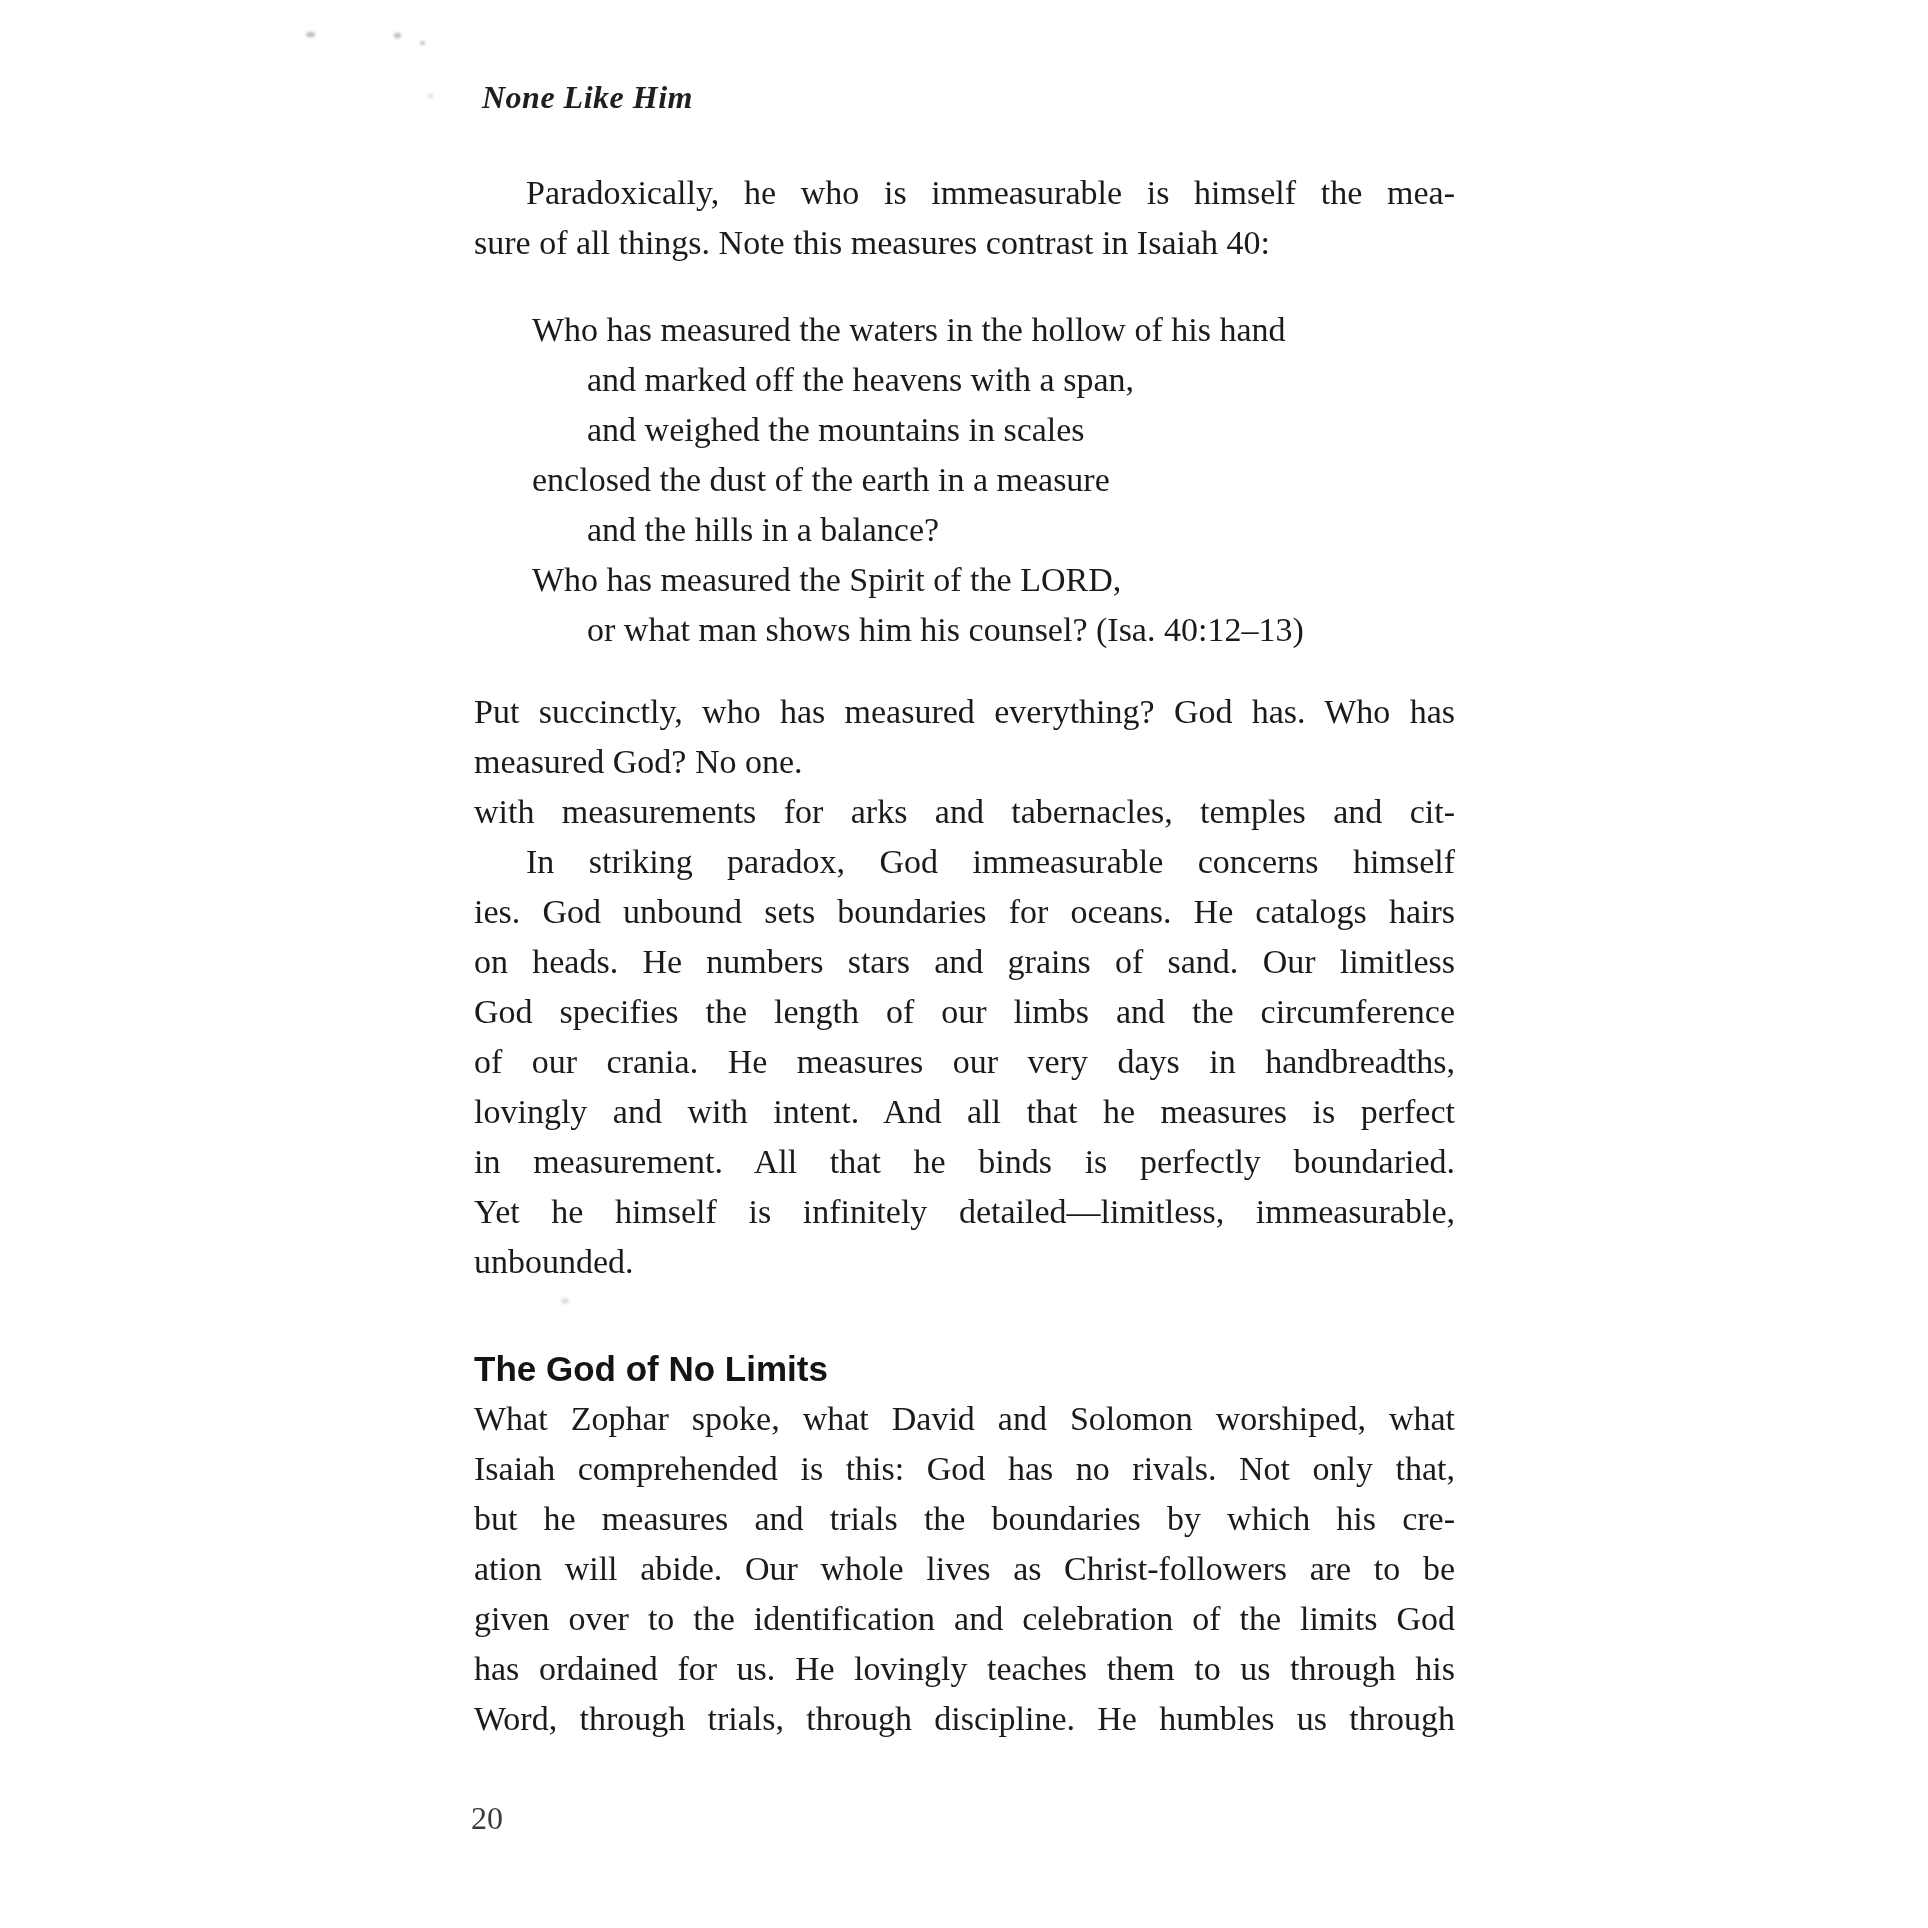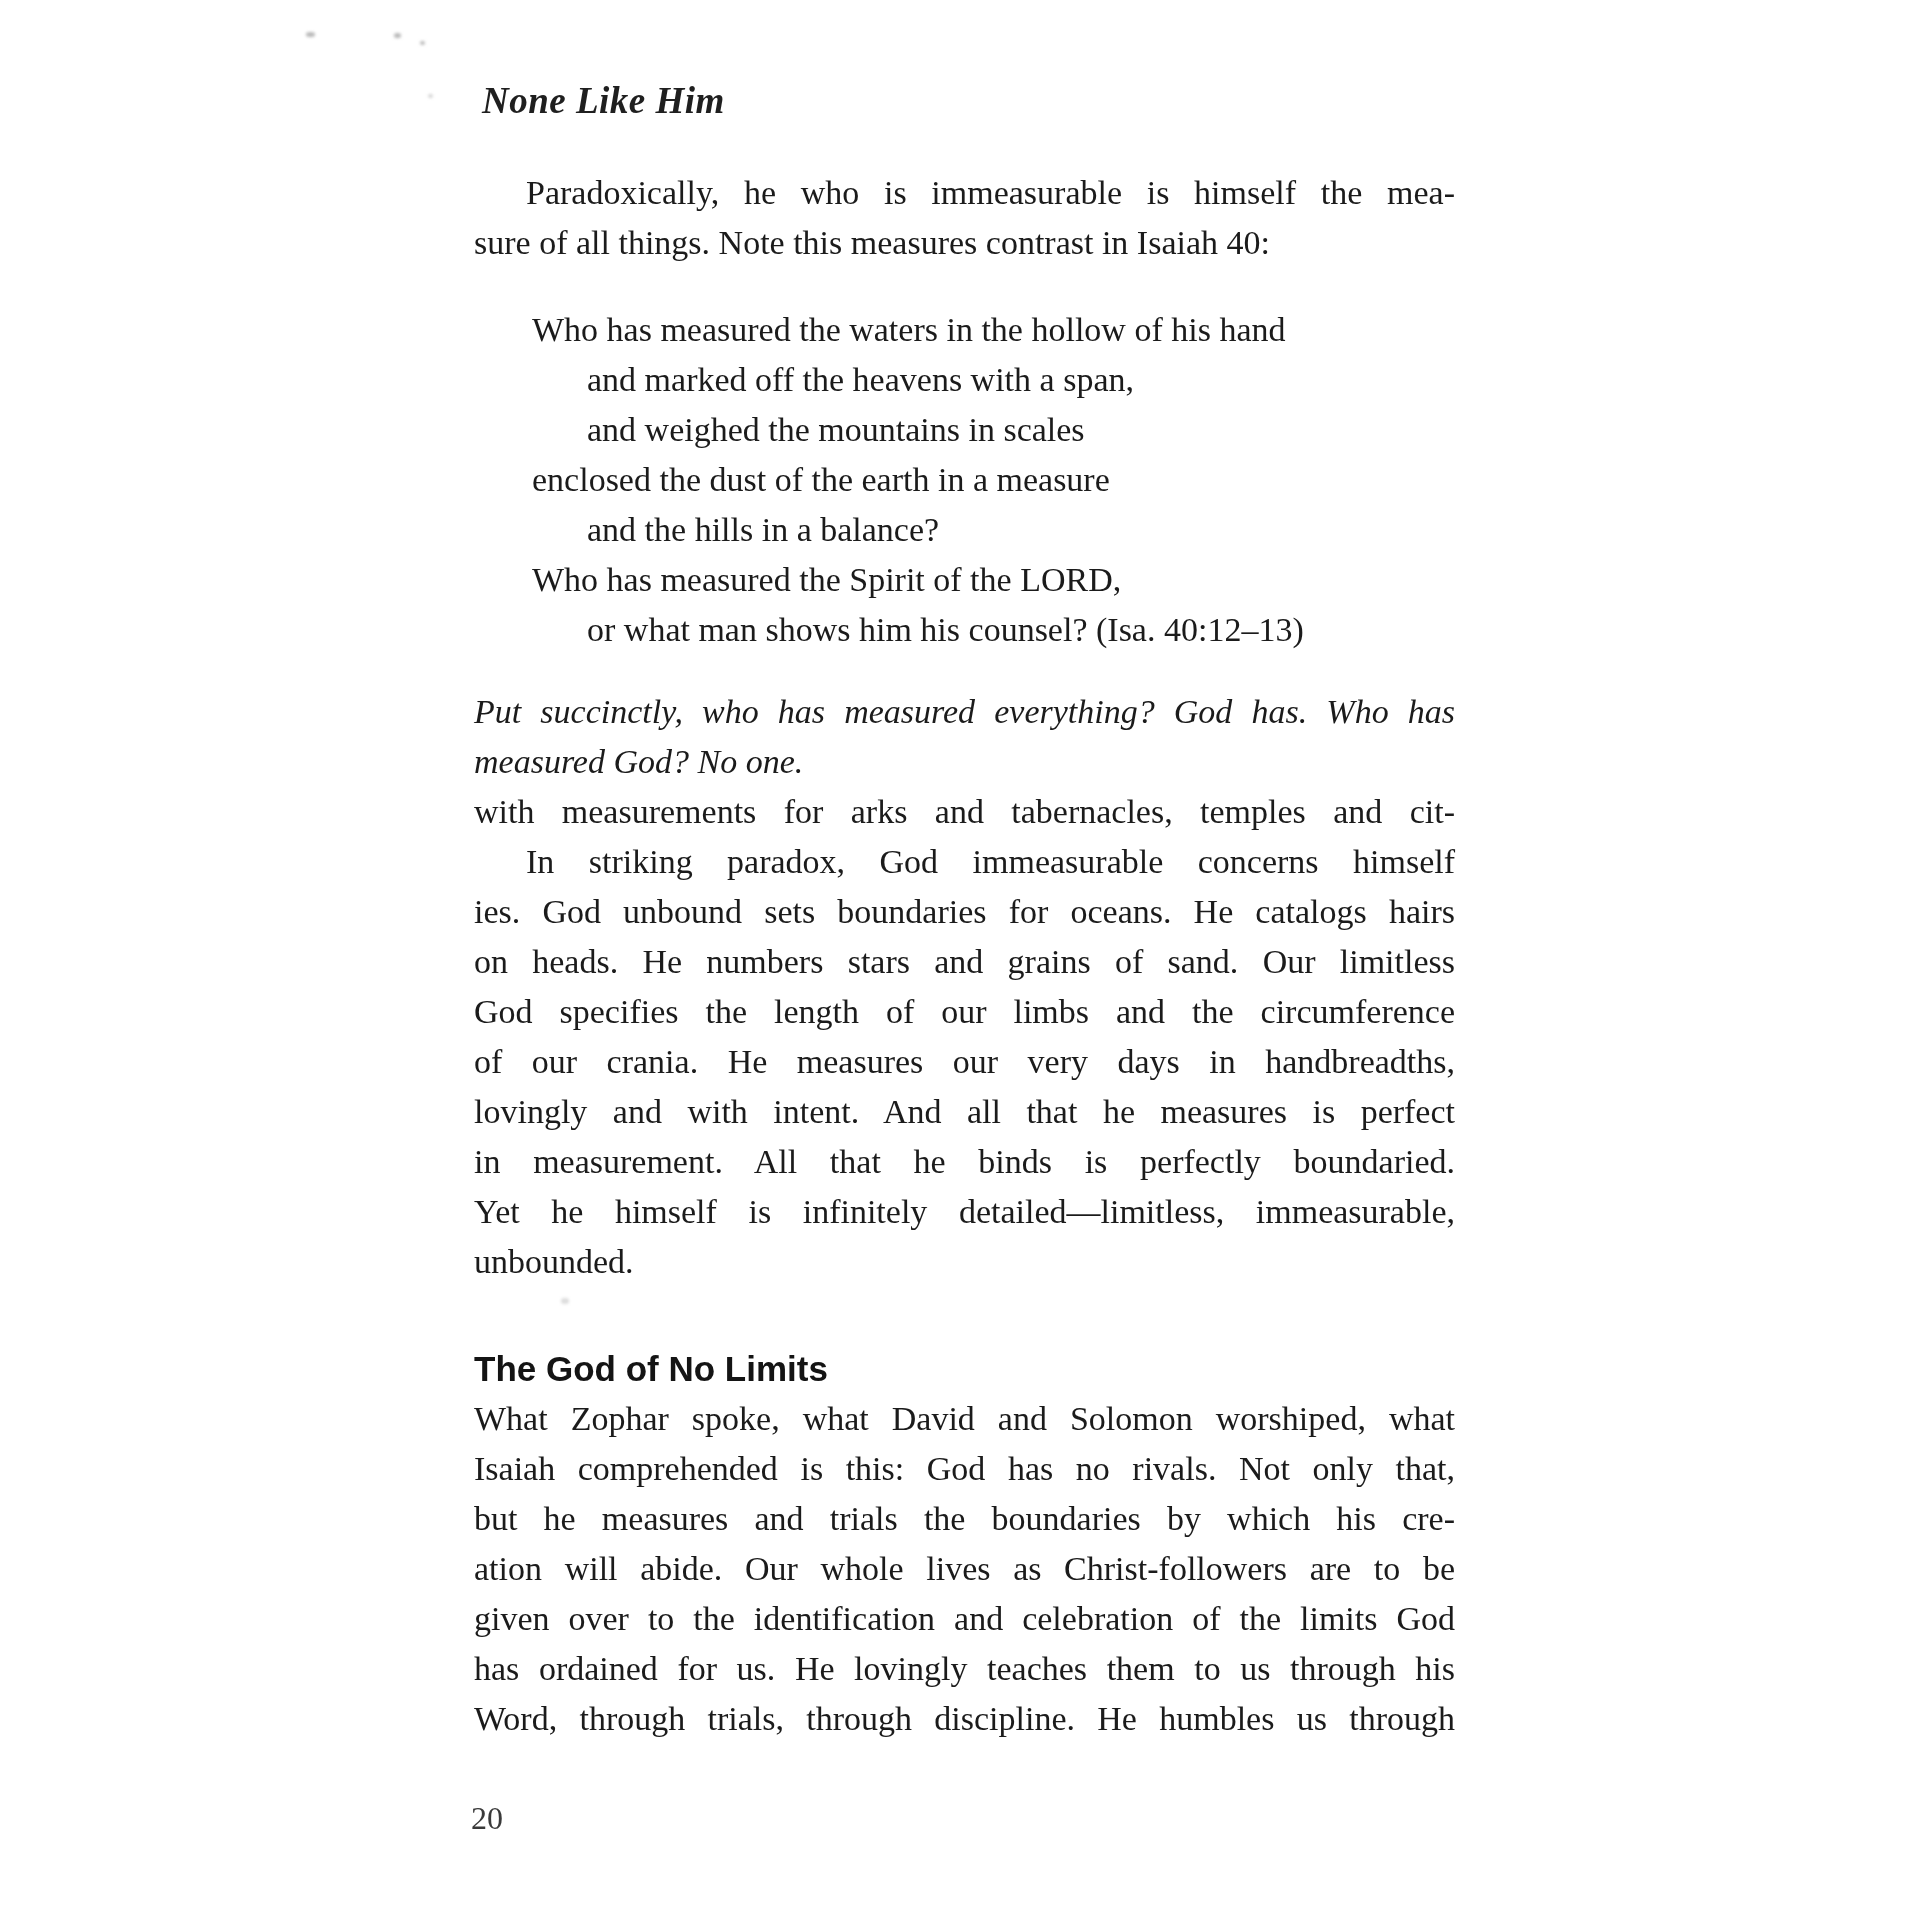--- a/index.html
+++ b/index.html
@@ -15,21 +15,21 @@
     overflow: hidden;
     font-family: "Liberation Serif", "DejaVu Serif", serif;
     color: #1b1b1b;
   }
   .running-head {
     position: absolute;
     left: 482px;
     top: 79px;
     font-style: italic;
     font-weight: 600;
-    font-size: 37px;
+    font-size: 32px;
     color: #1f1f1f;
     letter-spacing: 0.5px;
   }
   .body-col {
     position: absolute;
     left: 474px;
     top: 168px;
     width: 981px;
     font-size: 34px;
     line-height: 50px;
@@ -47,21 +47,21 @@
   }
   .line.hang {
     padding-left: 55px;
   }
   .para { margin: 0; }
   .blockquote {
     margin-top: 37px;
     padding-left: 58px;
   }
   .blockquote .line.hang { padding-left: 55px; }
-  .para-succinct { margin-top: 32px; font-style: italic; }
+  .para-succinct { margin-top: 32px; }
   .para-paradox { margin-top: 0; }
   .section-heading {
     margin: 57px 0 0 0;
     font-family: "Liberation Sans", "DejaVu Sans", sans-serif;
     font-weight: bold;
     font-size: 35px;
     line-height: 50px;
     color: #141414;
     letter-spacing: 0px;
   }

